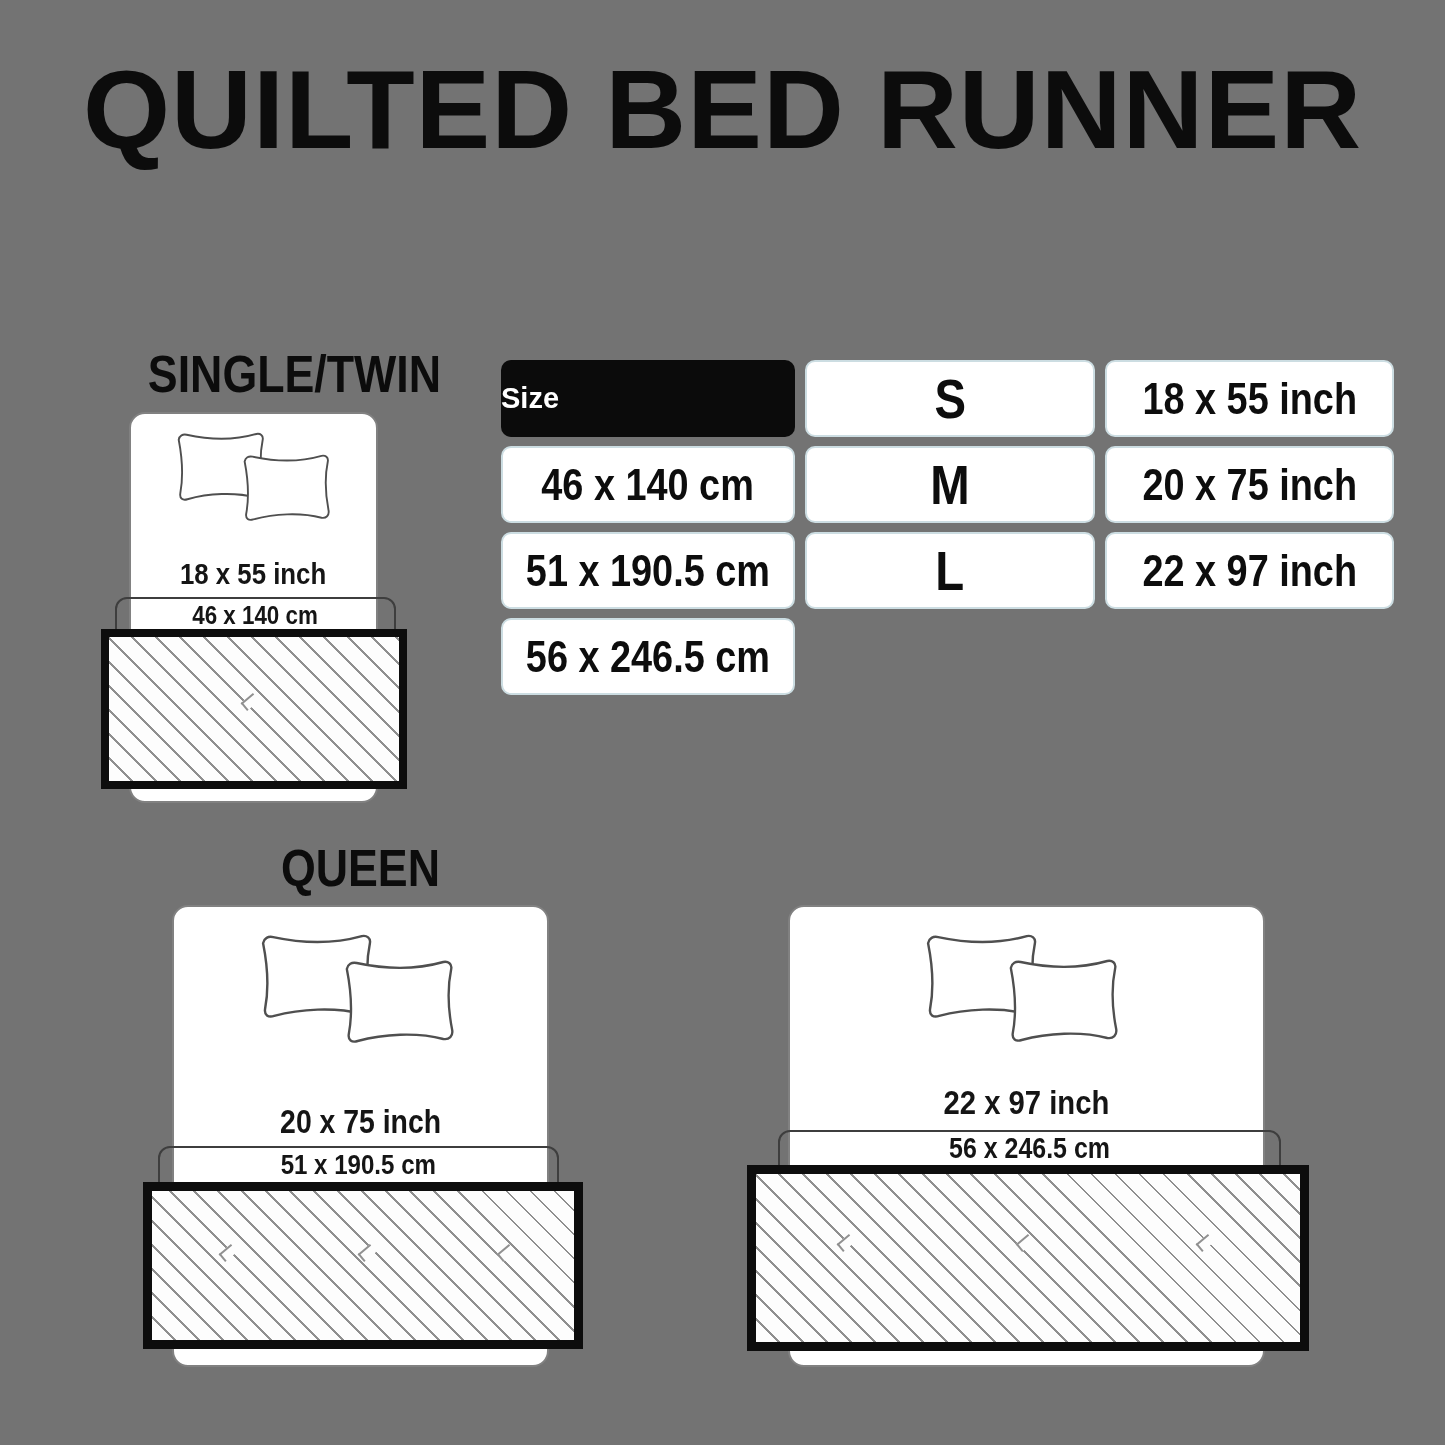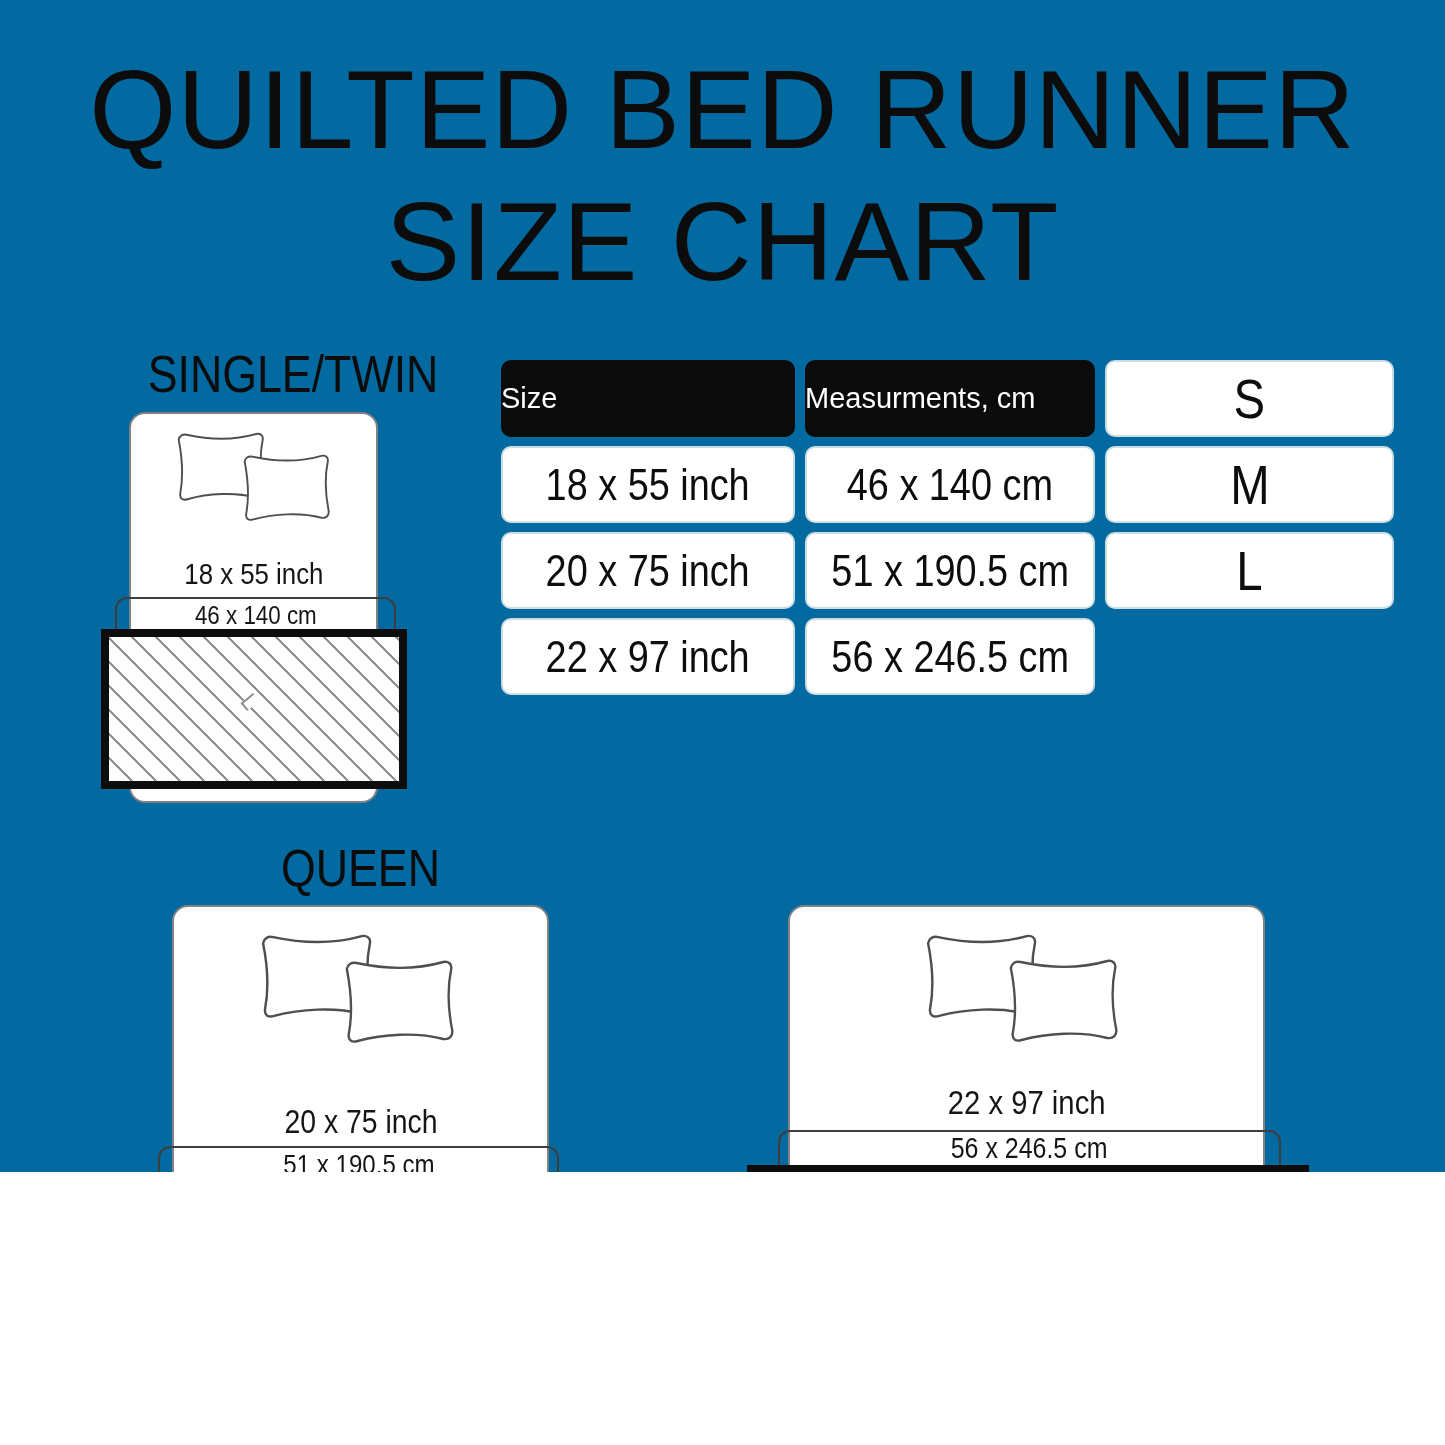--- a/index.html
+++ b/index.html
@@ -1,18 +1,18 @@
 <!DOCTYPE html>
 <html><head>
 <meta charset="utf-8">
 <style>
   html,body{margin:0;padding:0;background:#ffffff;}
   .canvas{
-    position:relative;width:1445px;height:1172px;background:#0369a1;overflow:hidden;
-    font-family:"Liberation Sans",sans-serif;font-weight:normal;color:#0d0d0d;
+    position:relative;width:1445px;height:1445px;background:#737373;overflow:hidden;
+    font-family:"Liberation Sans",sans-serif;font-weight:bold;color:#0d0d0d;
   }
   
   .title{
     position:absolute;left:0;top:44px;width:100%;text-align:center;
     font-size:112px;line-height:132px;letter-spacing:1px;color:#0c0c0c;
   }
   
   .cx{display:inline-block;transform:scaleX(0.86);transform-origin:50% 50%;white-space:nowrap;}
   
   .sizetable{
@@ -96,21 +96,20 @@
       C 82 76 48 78 22 85
       C 16 87 12 84 13 78
       C 17 57 15 33 11 13 Z"></path>
   </defs>
 </svg>
 
 <div class="canvas">
 
   <div class="title">
     <div>QUILTED BED RUNNER</div>
-    <div>SIZE CHART</div>
   </div>
 
   <div class="dlabel st-label">
     <span class="cx">SINGLE/TWIN</span>
   </div>
   <div class="bed st-bed"></div>
   <svg class="pillow st-p1" viewBox="0 0 130 92" preserveAspectRatio="none">
     <use href="#pillow-shape" fill="#ffffff" stroke="#4f4f4f" stroke-width="2.4" vector-effect="non-scaling-stroke"></use>
   </svg>
   <svg class="pillow st-p2" viewBox="0 0 130 92" preserveAspectRatio="none">
@@ -123,23 +122,20 @@
   <div class="cmlabel st-cm">
     <span class="cx">46 x 140 cm</span>
   </div>
   <div class="runner runner-s st-runner">
     <span class="stitch" style="left:46%;top:42%;"></span>
   </div>
 
   <div class="sizetable">
     <div class="th">
       <span>Size</span>
-    </div>
-    <div class="th">
-      <span>Measurments, cm</span>
     </div>
 
     <div class="td td-size">
       <span class="cx">S</span>
     </div>
     <div class="td td-meas">
       <span class="cx">18 x 55 inch</span>
     </div>
     <div class="td td-meas">
       <span class="cx">46 x 140 cm</span>

